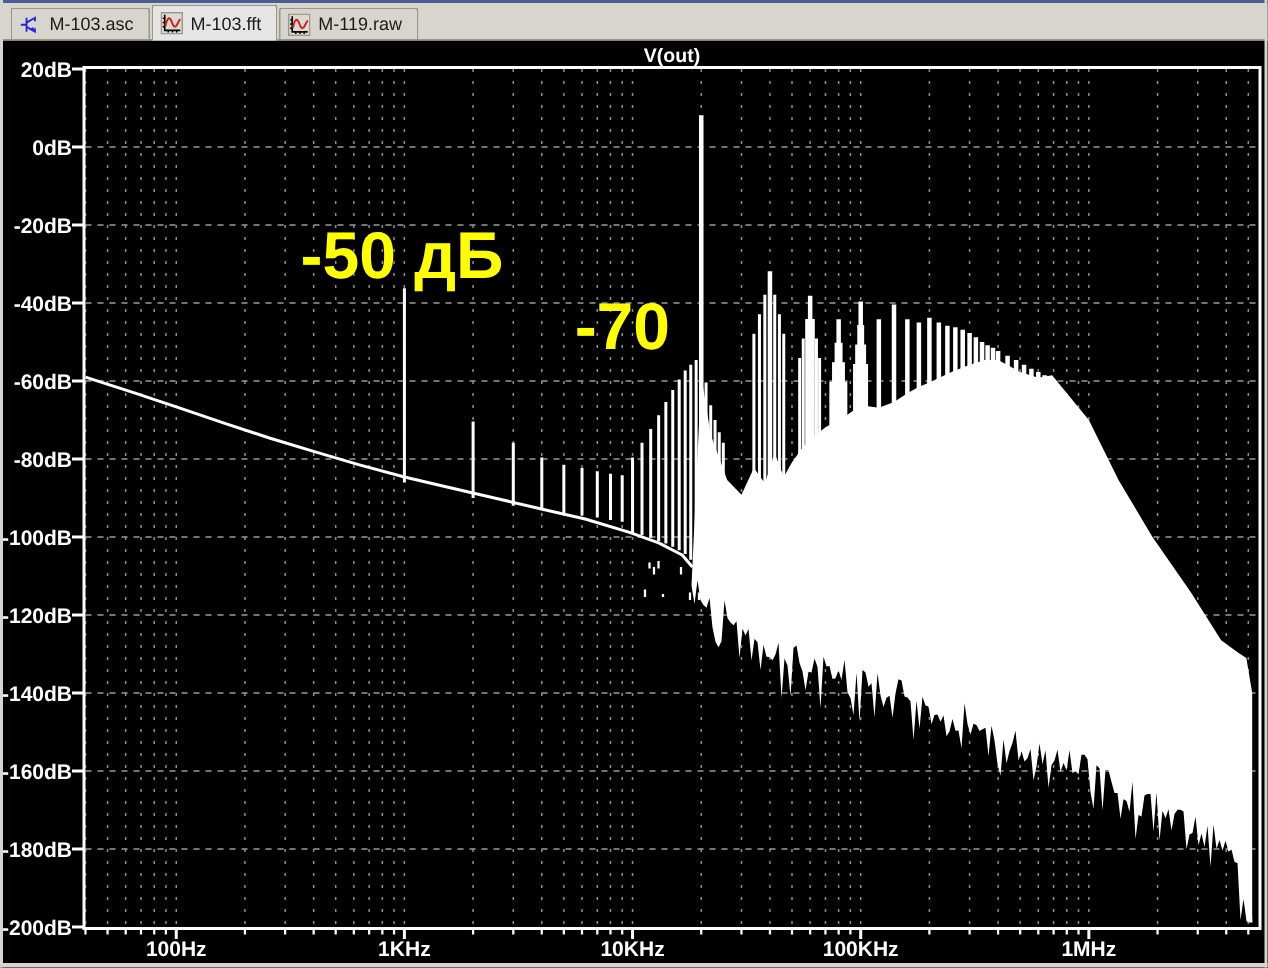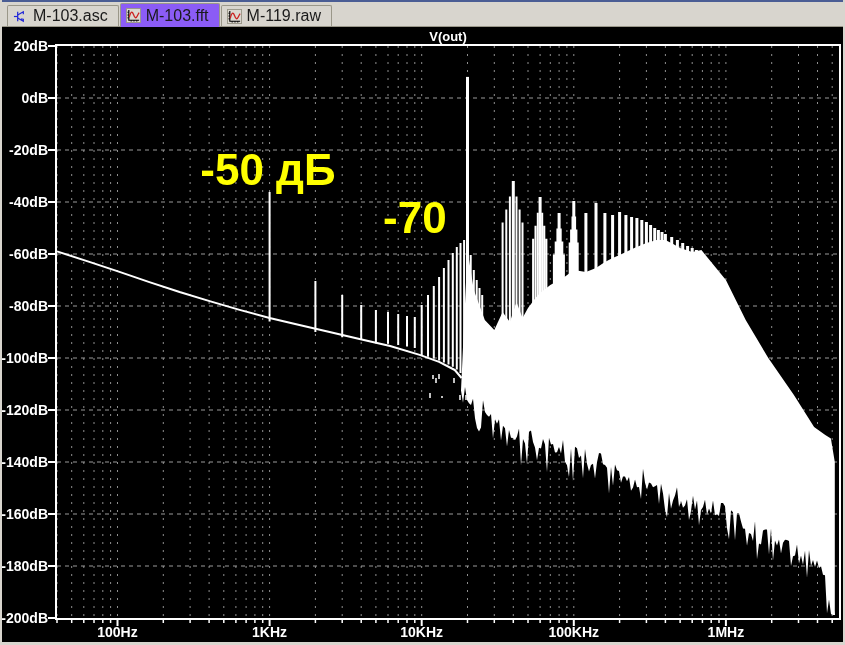--- a/index.html
+++ b/index.html
@@ -5,22 +5,22 @@
   html,body{margin:0;padding:0;background:#000;}
   body{width:845px;height:645px;overflow:hidden;font-family:"Liberation Sans",sans-serif;}
   .window{position:relative;width:845px;height:645px;background:#000;}
   .topline{position:absolute;top:0;left:0;right:0;height:2px;background:#4a5d94;z-index:6;}
   .tabbar{position:absolute;top:2px;left:0;right:0;height:25px;background:#d8d5ce;z-index:5;
           display:flex;align-items:flex-end;padding-left:7px;box-sizing:border-box;
           border-bottom:1px solid #9a9789;}
   .tab{display:flex;align-items:center;gap:5px;height:20px;padding:0 10px 0 5px;
        background:#d8d5ce;border:1px solid #9a9789;border-bottom:none;
        border-radius:2px 2px 0 0;color:#1a1a1a;margin-right:1px;position:relative;cursor:default;}
-  .tab.active{background:#8b5cf6;height:23px;margin-bottom:-1px;z-index:2;}
-  .tab-label{font-size:16px;white-space:nowrap;}
+  .tab.active{background:#e5e5e5;height:23px;margin-bottom:-1px;z-index:2;}
+  .tab-label{font-size:12px;white-space:nowrap;}
   .tab-icon{display:flex;align-items:center;}
   .frame{position:absolute;inset:0;border-left:2px solid #d8d5ce;border-right:2px solid #d8d5ce;
          border-bottom:3px solid #d8d5ce;z-index:7;pointer-events:none;}
   #chart{position:absolute;left:0;top:0;z-index:1;}
   svg text{font-family:"Liberation Sans",sans-serif;}
 </style>
 </head>
 <body>
 
 <div class="window">

